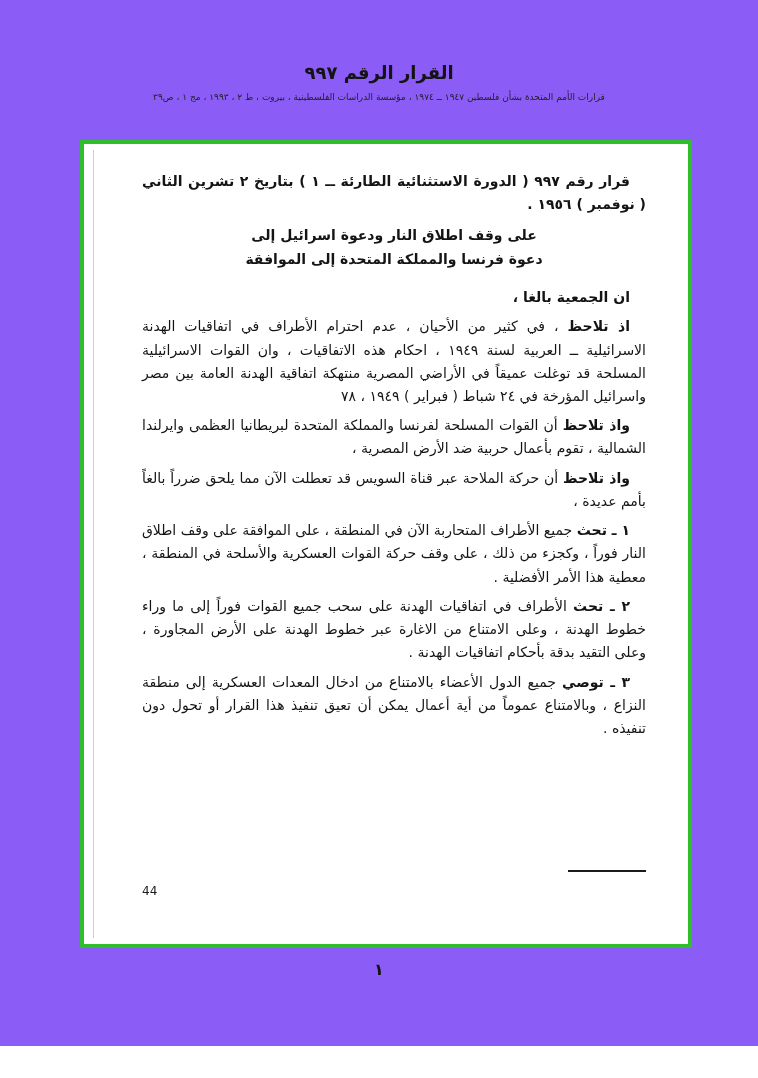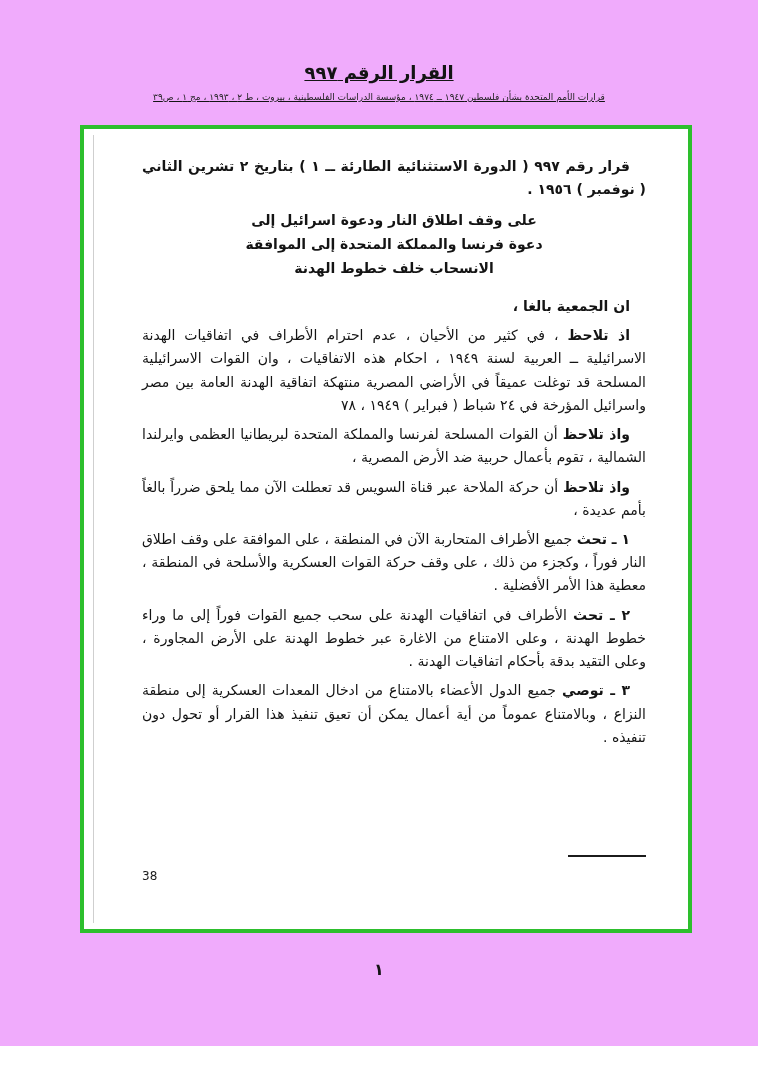--- a/index.html
+++ b/index.html
@@ -3,37 +3,37 @@
 <meta charset="utf-8">
 <style>
   html, body { margin:0; padding:0; background:#ffffff; }
   body {
     width:758px; height:1078px;
     font-family:"DejaVu Sans", sans-serif;
     color:#141414;
     position:relative;
     overflow:hidden;
   }
-  .sheet { position:relative; width:758px; height:1046px; background:#f0abfc;text-decoration:underline; }
+  .sheet { position:relative; width:758px; height:1046px; background:#8b5cf6; }
 
   .title {
     margin:0; padding-top:62px;
     text-align:center; direction:rtl;
     font-size:18px; font-weight:bold;
     letter-spacing:0.5px;
   }
   .source {
     margin-top:9px; padding:0 48px;
     direction:rtl; text-align:center;
     font-size:9px; color:#222;
     white-space:nowrap; letter-spacing:0.2px;
   }
 
   .frame {
-    position:absolute; left:80px; top:125px;
+    position:absolute; left:80px; top:140px;
     width:604px; height:800px;
     border:4px solid #ef4444;
     background:#fff;
     box-sizing:content-box;
   }
   .edge-line {
     position:absolute; left:9px; top:6px; bottom:6px;
     width:1px; background:#cfcfcf;
   }
 
@@ -88,37 +88,36 @@
     <div class="edge-line"></div>
 
     <div class="content">
       <p class="intro">
         <span class="lead">قرار رقم ٩٩٧</span><span> ( الدورة الاستثنائية الطارئة ــ ١ ) بتاريخ ٢ تشرين الثاني ( نوفمبر ) ١٩٥٦ .</span>
       </p>
 
       <div class="subtitle" id="subtitle">
           <div class="subline">على وقف اطلاق النار ودعوة اسرائيل إلى</div>
           <div class="subline">دعوة فرنسا والمملكة المتحدة إلى الموافقة</div>
-          <div class="subline">الانسحاب خلف خطوط الهدنة</div>
         </div>
 
       <div id="paragraphs">
           <p><span class="lead">ان الجمعية بالغا ،</span><span></span></p>
           <p><span class="lead">اذ تلاحظ</span><span> ، في كثير من الأحيان ، عدم احترام الأطراف في اتفاقيات الهدنة الاسرائيلية ــ العربية لسنة ١٩٤٩ ، احكام هذه الاتفاقيات ، وان القوات الاسرائيلية المسلحة قد توغلت عميقاً في الأراضي المصرية منتهكة اتفاقية الهدنة العامة بين مصر واسرائيل المؤرخة في ٢٤ شباط ( فبراير ) ١٩٤٩ ، ٧٨</span></p>
           <p><span class="lead">واذ تلاحظ</span><span> أن القوات المسلحة لفرنسا والمملكة المتحدة لبريطانيا العظمى وايرلندا الشمالية ، تقوم بأعمال حربية ضد الأرض المصرية ،</span></p>
           <p><span class="lead">واذ تلاحظ</span><span> أن حركة الملاحة عبر قناة السويس قد تعطلت الآن مما يلحق ضرراً بالغاً بأمم عديدة ،</span></p>
           <p><span class="lead">١ ـ تحث</span><span> جميع الأطراف المتحاربة الآن في المنطقة ، على الموافقة على وقف اطلاق النار فوراً ، وكجزء من ذلك ، على وقف حركة القوات العسكرية والأسلحة في المنطقة ، معطية هذا الأمر الأفضلية .</span></p>
           <p><span class="lead">٢ ـ تحث</span><span> الأطراف في اتفاقيات الهدنة على سحب جميع القوات فوراً إلى ما وراء خطوط الهدنة ، وعلى الامتناع من الاغارة عبر خطوط الهدنة على الأرض المجاورة ، وعلى التقيد بدقة بأحكام اتفاقيات الهدنة .</span></p>
           <p><span class="lead">٣ ـ توصي</span><span> جميع الدول الأعضاء بالامتناع من ادخال المعدات العسكرية إلى منطقة النزاع ، وبالامتناع عموماً من أية أعمال يمكن أن تعيق تنفيذ هذا القرار أو تحول دون تنفيذه .</span></p>
         </div>
     </div>
 
     <div class="footnote-block">
       <div class="footnote-sep"></div>
       <div class="footnote-row">
-        <span class="fn-marker">38</span>
+        <span class="fn-marker">44</span>
       </div>
     </div>
   </div>
 
   <div class="pagenum">١</div>
 
 </div>
 
 </body></html>

